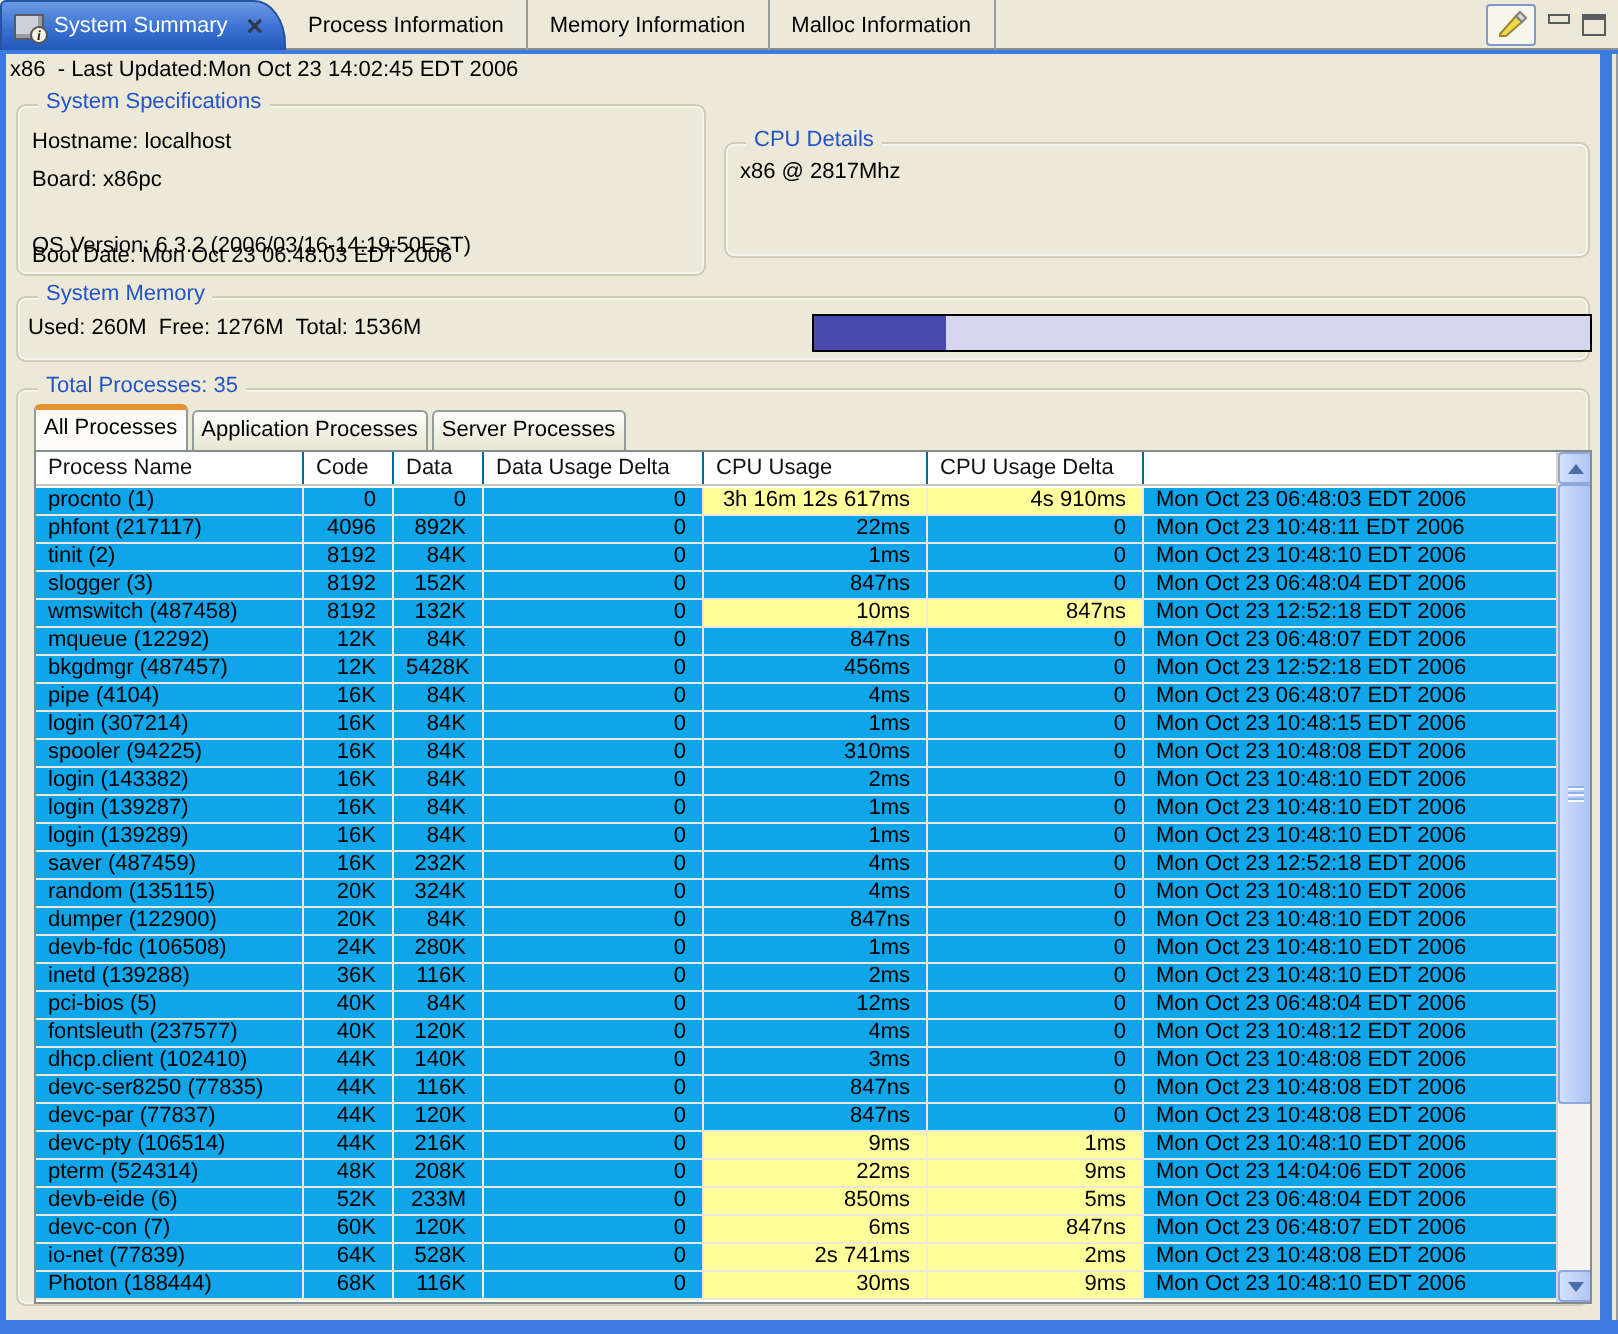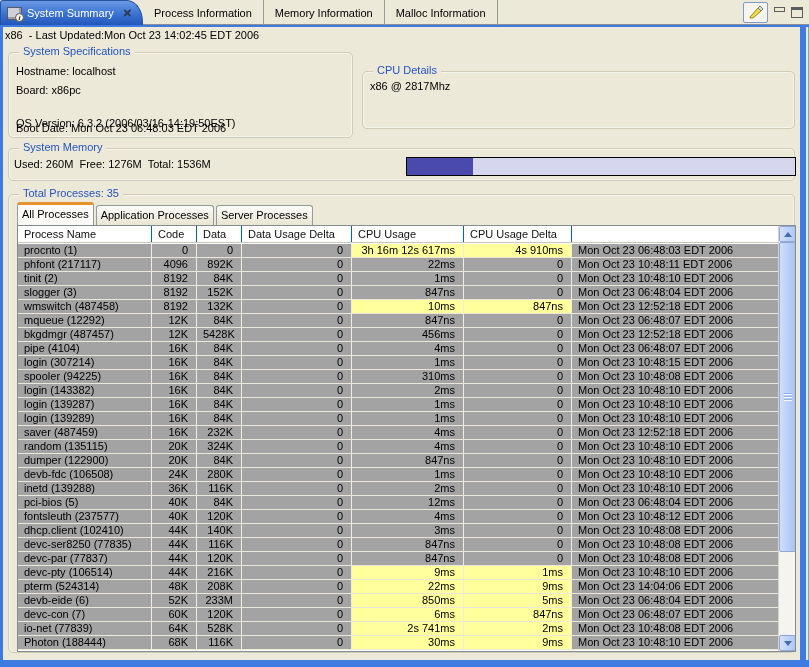--- a/index.html
+++ b/index.html
@@ -73,21 +73,21 @@
     border:1px solid #919b9c; border-bottom:none; border-radius:3px 3px 0 0; }
   .ptab.active { height:23px; line-height:19px; background:#fcfbf8;
     border-top:3px solid #e5912d; z-index:2; }
 
   
   .ptable { position:absolute; left:8px; top:30px; width:779px; height:427px;
     background:#fff; border:1px solid #838c8e; overflow:hidden; }
   .thead { display:flex; height:17px; background:#fff; border-bottom:1px solid #cac7ba; }
   .hcell { line-height:16px; padding:0 6px; border-right:1px solid #0369a1; color:#111; }
   .tbody { position:absolute; left:0; top:18px; width:760px; }
-  .trow { display:flex; height:14px; border-bottom:1px solid #ebe8db; background:#a3a3a3; }
+  .trow { display:flex; height:14px; border-bottom:1px solid #ebe8db; background:#0ea5e9; }
   .tcell { line-height:13px; padding:0 6px; border-right:1px solid #efecdf;
     white-space:nowrap; overflow:hidden; }
   .num { text-align:right; padding-right:8px; }
   .hl { background:#ffff9c; }
   .c0 { width:134px; } .c1 { width:45px; } .c2 { width:45px; } .c3 { width:110px; }
   .c4 { width:112px; } .c5 { width:108px; } .c6 { width:206px; border-right:none; }
   .h-left { text-align:left; } .h-right { text-align:left; }
 
   
   .vscroll { position:absolute; right:0; top:0; width:17px; height:425px;

